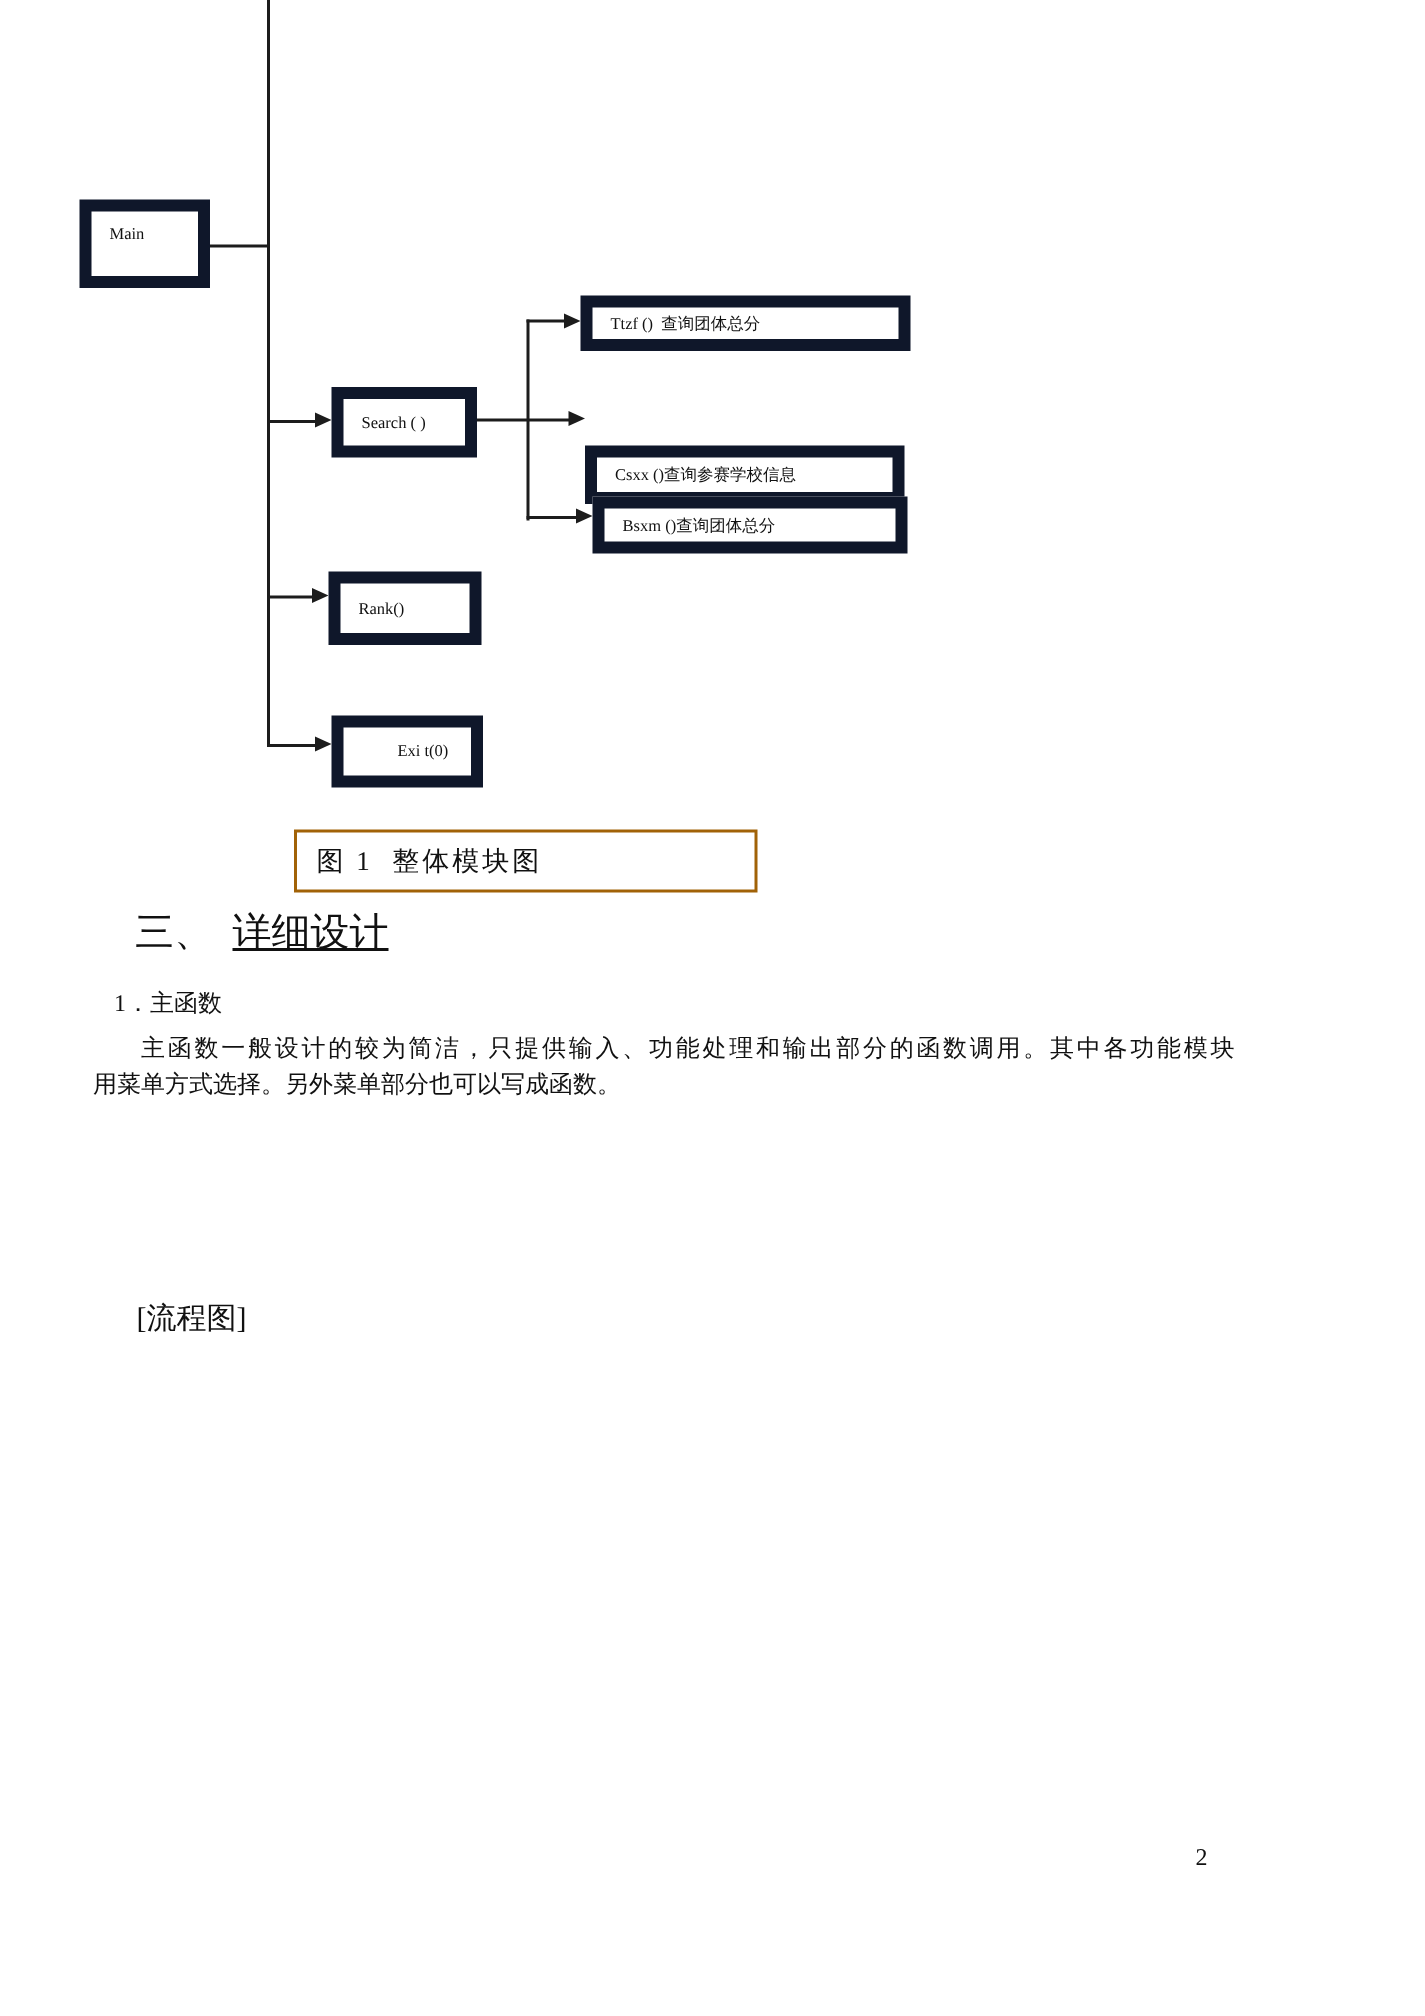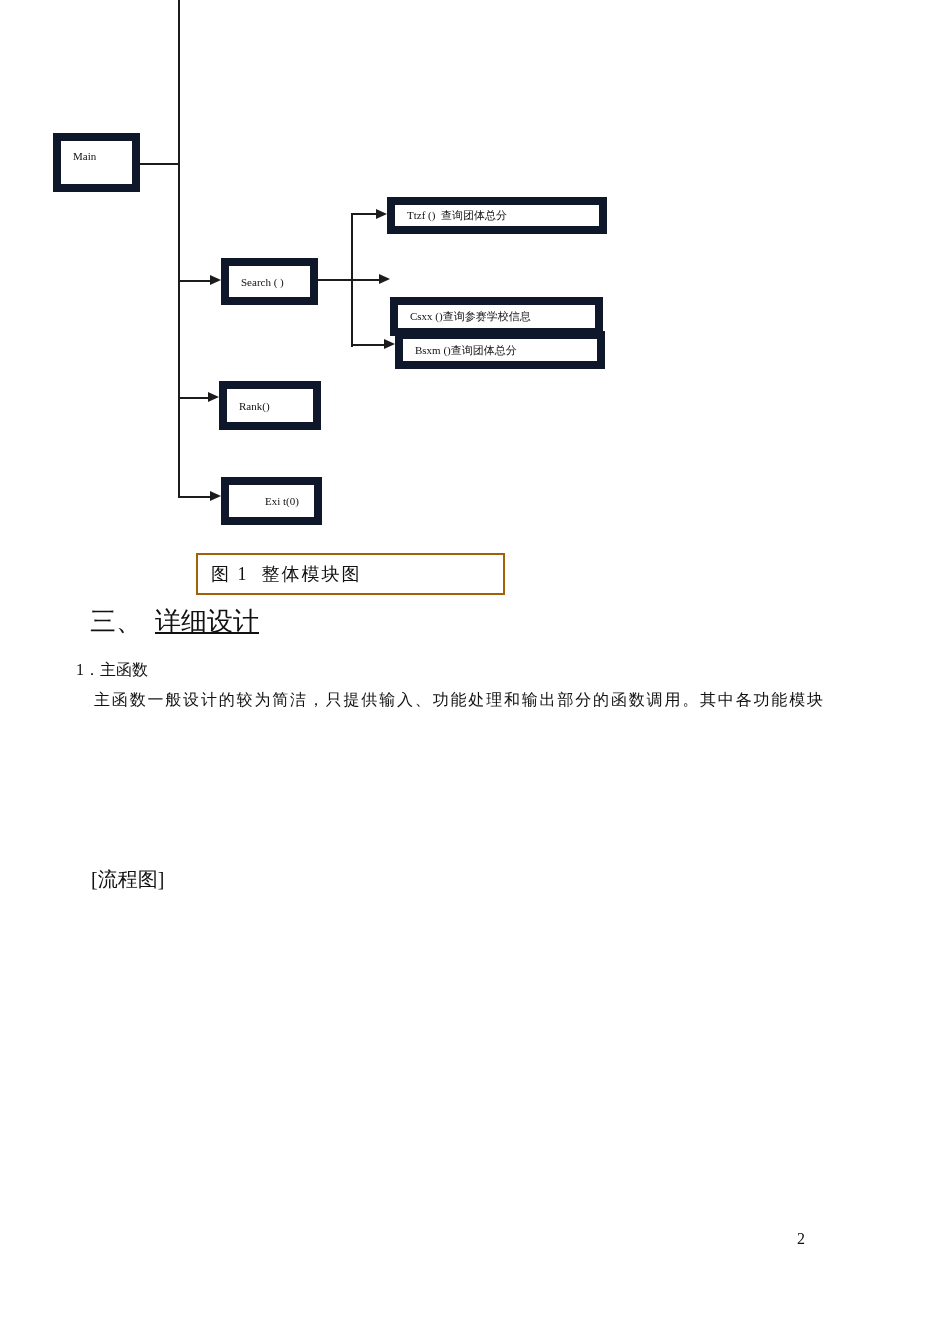--- a/index.html
+++ b/index.html
@@ -136,19 +136,20 @@
 
   <div class="heading">
     <span class="h-num">三、</span>
     <span class="h-title">详细设计</span>
   </div>
 
   <div class="list-item">1．主函数</div>
 
   <div class="para">
     <div class="pline1">主函数一般设计的较为简洁，只提供输入、功能处理和输出部分的函数调用。其中各功能模块</div>
+    <div class="pline2">用菜单方式选择。另外菜单部分也可以写成函数。</div>
   </div>
 
   <div class="flow-label">[流程图]</div>
 
   <div class="page-number">2</div>
 
 </div>
 
 </body></html>

